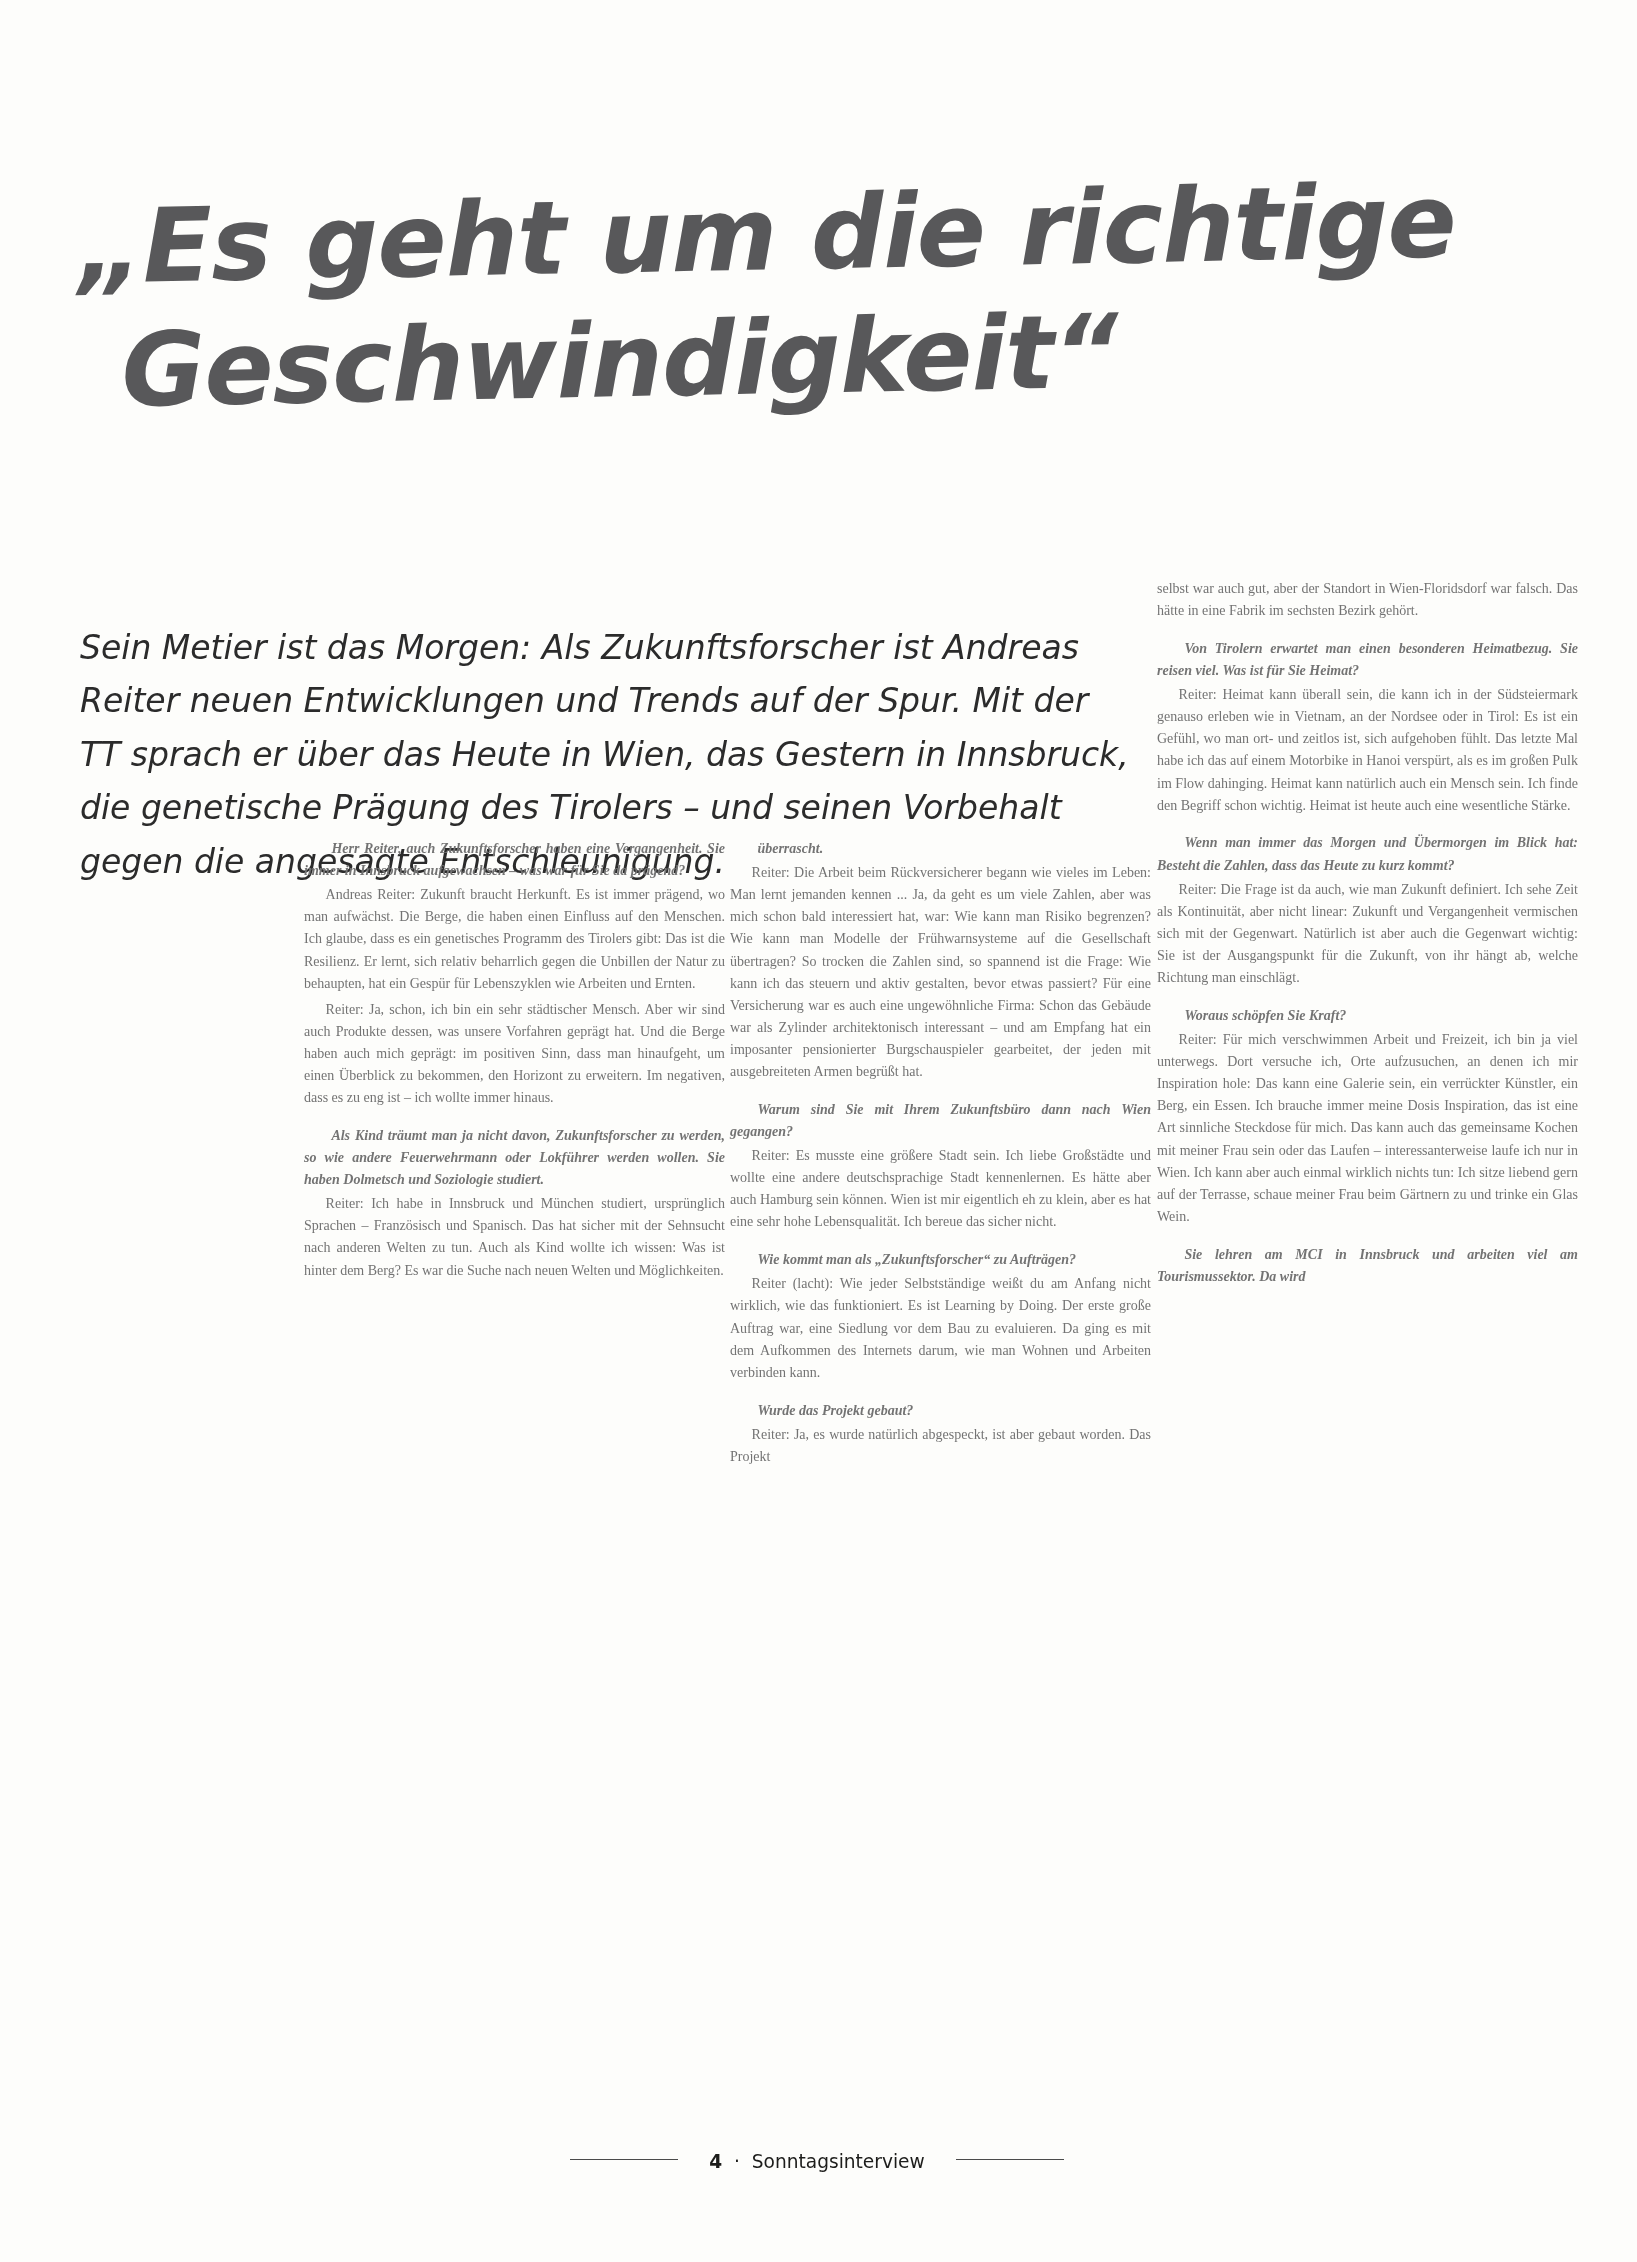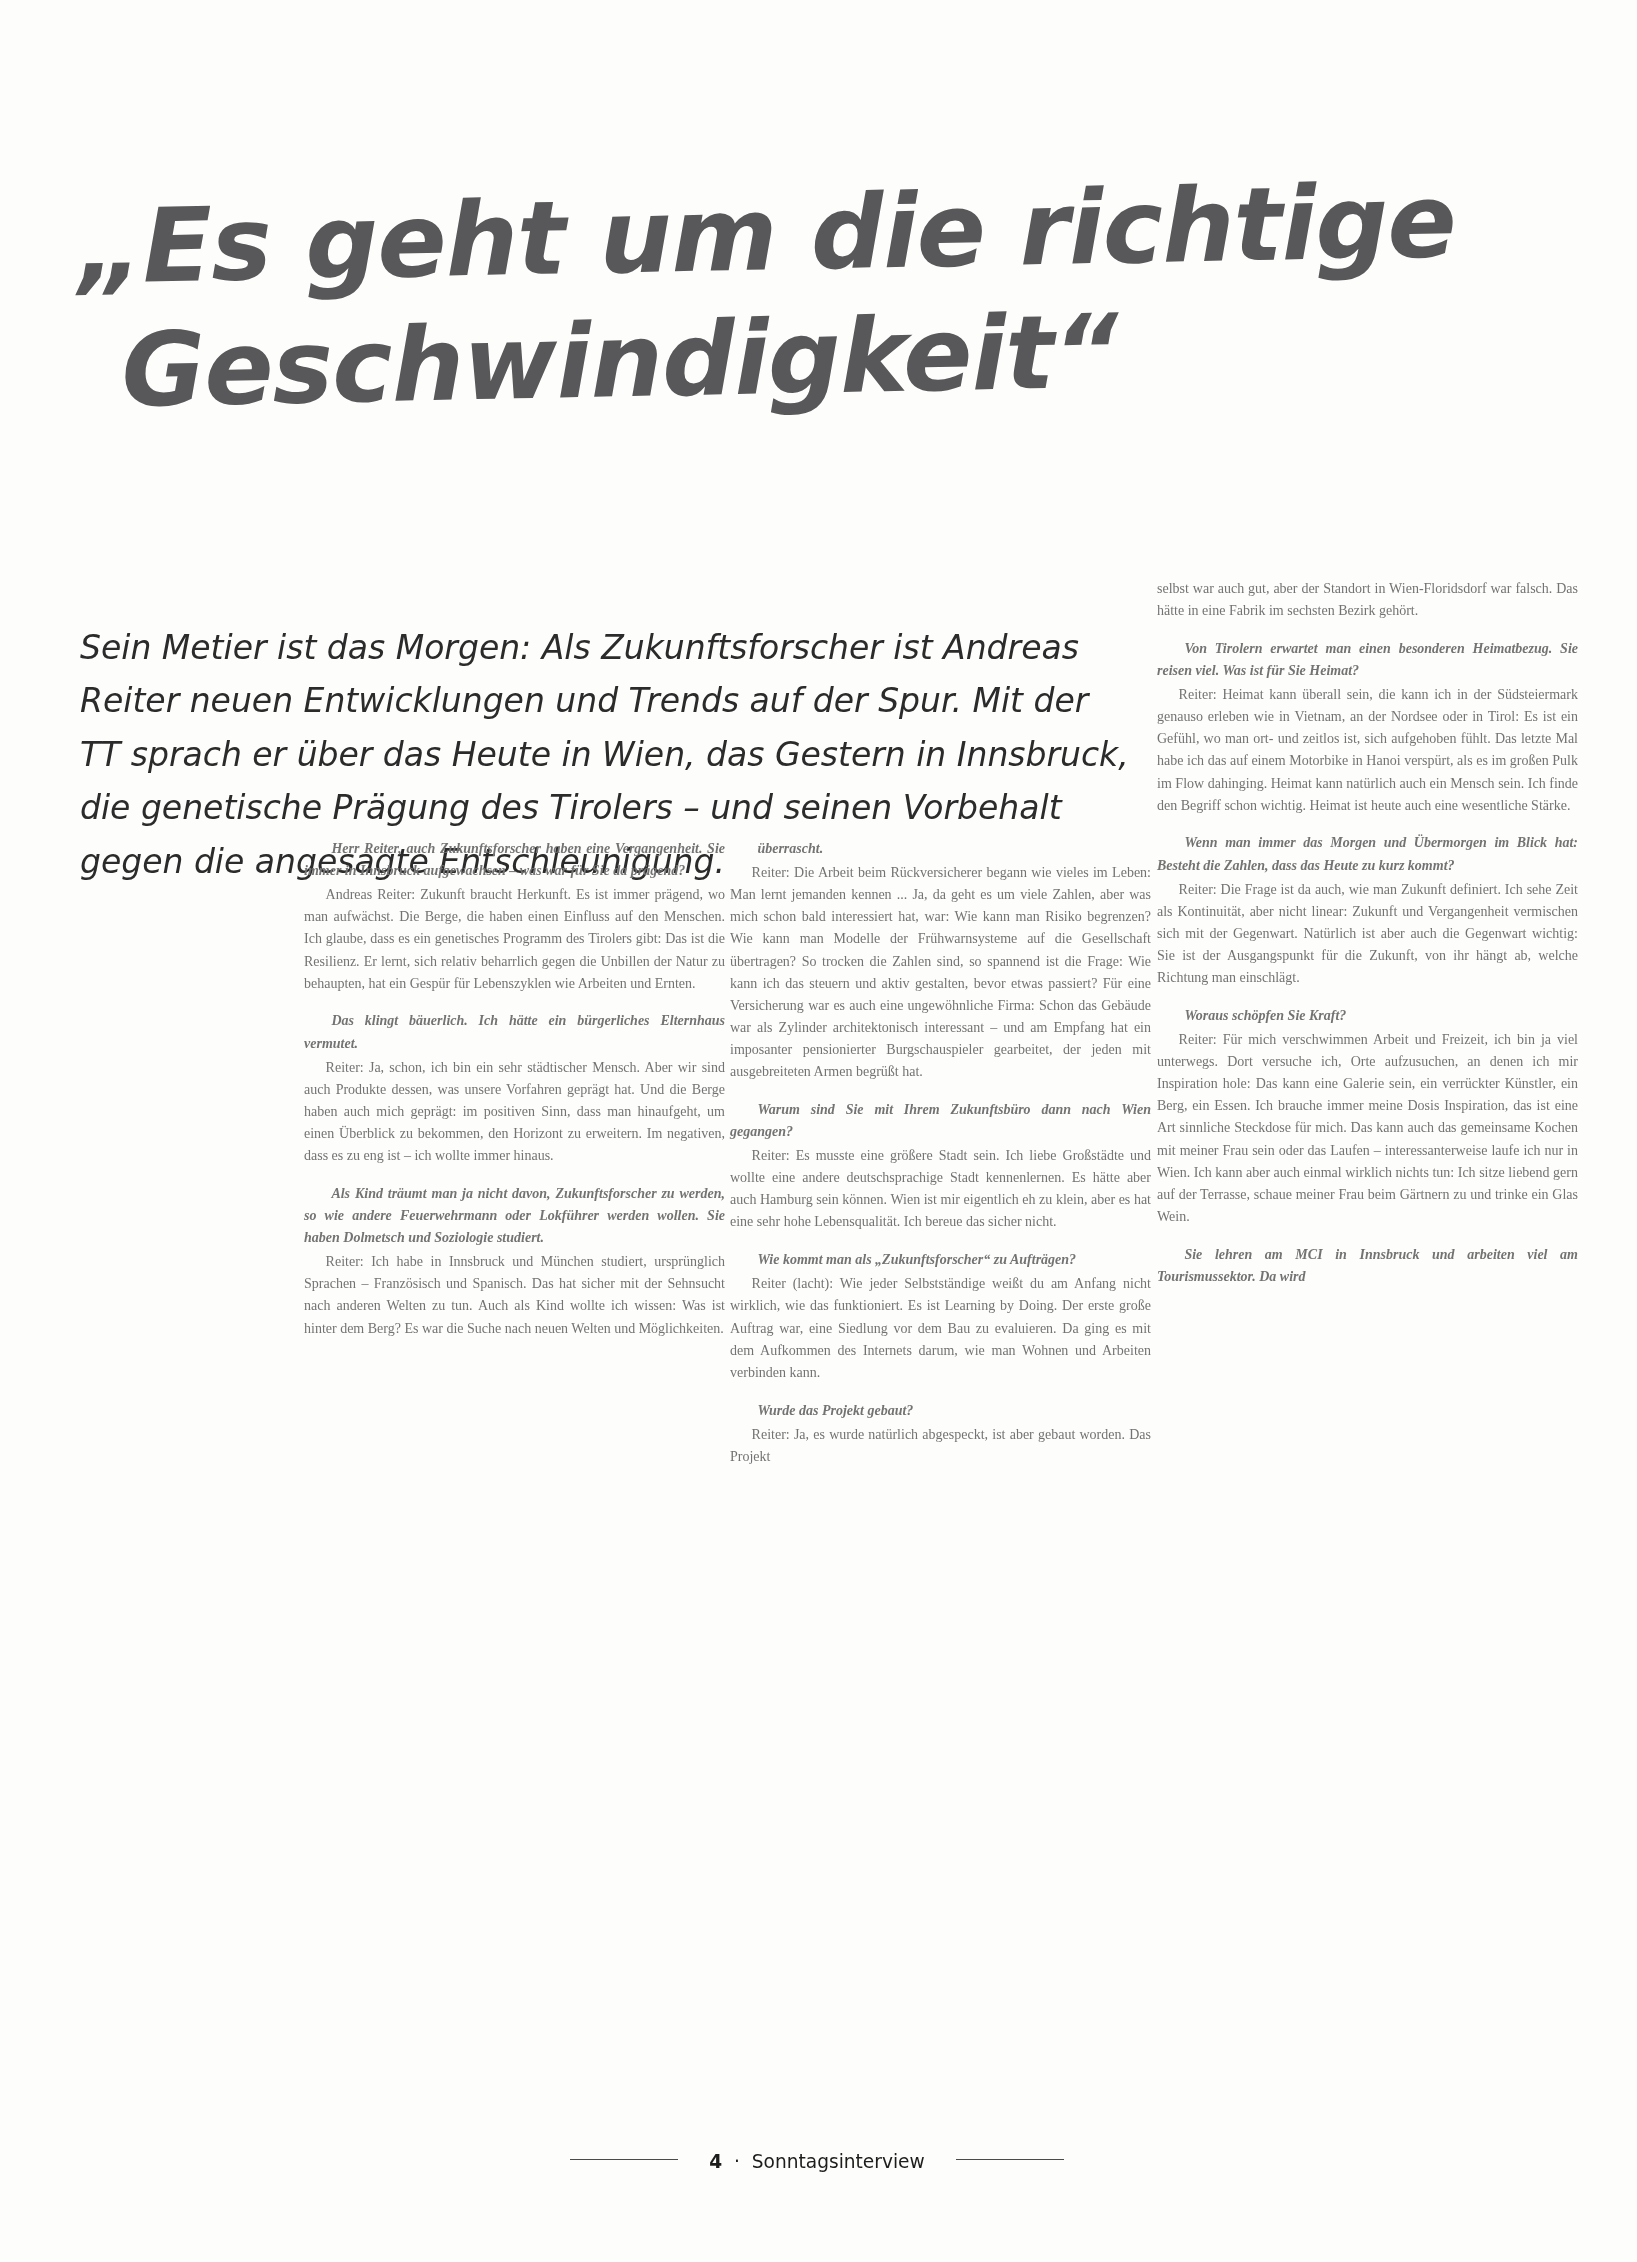--- a/index.html
+++ b/index.html
@@ -114,21 +114,20 @@
   <h1 class="headline">
     <span class="l1">„Es geht um die richtige</span>
     <span class="l2">Geschwindigkeit“</span>
   </h1>
 
   <p class="lead">Sein Metier ist das Morgen: Als Zukunftsforscher ist Andreas Reiter neuen Entwicklungen und Trends auf der Spur. Mit der TT sprach er über das Heute in Wien, das Gestern in Innsbruck, die genetische Prägung des Tirolers – und seinen Vorbehalt gegen die angesagte Entschleunigung.</p>
 
   <div class="col col1">
       <p class="q first">Herr Reiter, auch Zukunftsforscher haben eine Vergangenheit. Sie immer in Innsbruck aufgewachsen – was war für Sie da prägend?</p>
       <p class="">Andreas Reiter: Zukunft braucht Herkunft. Es ist immer prägend, wo man aufwächst. Die Berge, die haben einen Einfluss auf den Menschen. Ich glaube, dass es ein genetisches Programm des Tirolers gibt: Das ist die Resilienz. Er lernt, sich relativ beharrlich gegen die Unbillen der Natur zu behaupten, hat ein Gespür für Lebenszyklen wie Arbeiten und Ernten.</p>
-      <p class="q">Das klingt bäuerlich. Ich hätte ein bürgerliches Elternhaus vermutet.</p>
       <p class="">Reiter: Ja, schon, ich bin ein sehr städtischer Mensch. Aber wir sind auch Produkte dessen, was unsere Vorfahren geprägt hat. Und die Berge haben auch mich geprägt: im positiven Sinn, dass man hinaufgeht, um einen Überblick zu bekommen, den Horizont zu erweitern. Im negativen, dass es zu eng ist – ich wollte immer hinaus.</p>
       <p class="q">Als Kind träumt man ja nicht davon, Zukunftsforscher zu werden, so wie andere Feuerwehrmann oder Lokführer werden wollen. Sie haben Dolmetsch und Soziologie studiert.</p>
       <p class="">Reiter: Ich habe in Innsbruck und München studiert, ursprünglich Sprachen – Französisch und Spanisch. Das hat sicher mit der Sehnsucht nach anderen Welten zu tun. Auch als Kind wollte ich wissen: Was ist hinter dem Berg? Es war die Suche nach neuen Welten und Möglichkeiten.</p>
     </div>
   <div class="col col2">
       <p class="q first">überrascht.</p>
       <p class="">Reiter: Die Arbeit beim Rückversicherer begann wie vieles im Leben: Man lernt jemanden kennen ... Ja, da geht es um viele Zahlen, aber was mich schon bald interessiert hat, war: Wie kann man Risiko begrenzen? Wie kann man Modelle der Frühwarnsysteme auf die Gesellschaft übertragen? So trocken die Zahlen sind, so spannend ist die Frage: Wie kann ich das steuern und aktiv gestalten, bevor etwas passiert? Für eine Versicherung war es auch eine ungewöhnliche Firma: Schon das Gebäude war als Zylinder architektonisch interessant – und am Empfang hat ein imposanter pensionierter Burgschauspieler gearbeitet, der jeden mit ausgebreiteten Armen begrüßt hat.</p>
       <p class="q">Warum sind Sie mit Ihrem Zukunftsbüro dann nach Wien gegangen?</p>
       <p class="">Reiter: Es musste eine größere Stadt sein. Ich liebe Großstädte und wollte eine andere deutschsprachige Stadt kennenlernen. Es hätte aber auch Hamburg sein können. Wien ist mir eigentlich eh zu klein, aber es hat eine sehr hohe Lebensqualität. Ich bereue das sicher nicht.</p>
       <p class="q">Wie kommt man als „Zukunftsforscher“ zu Aufträgen?</p>

